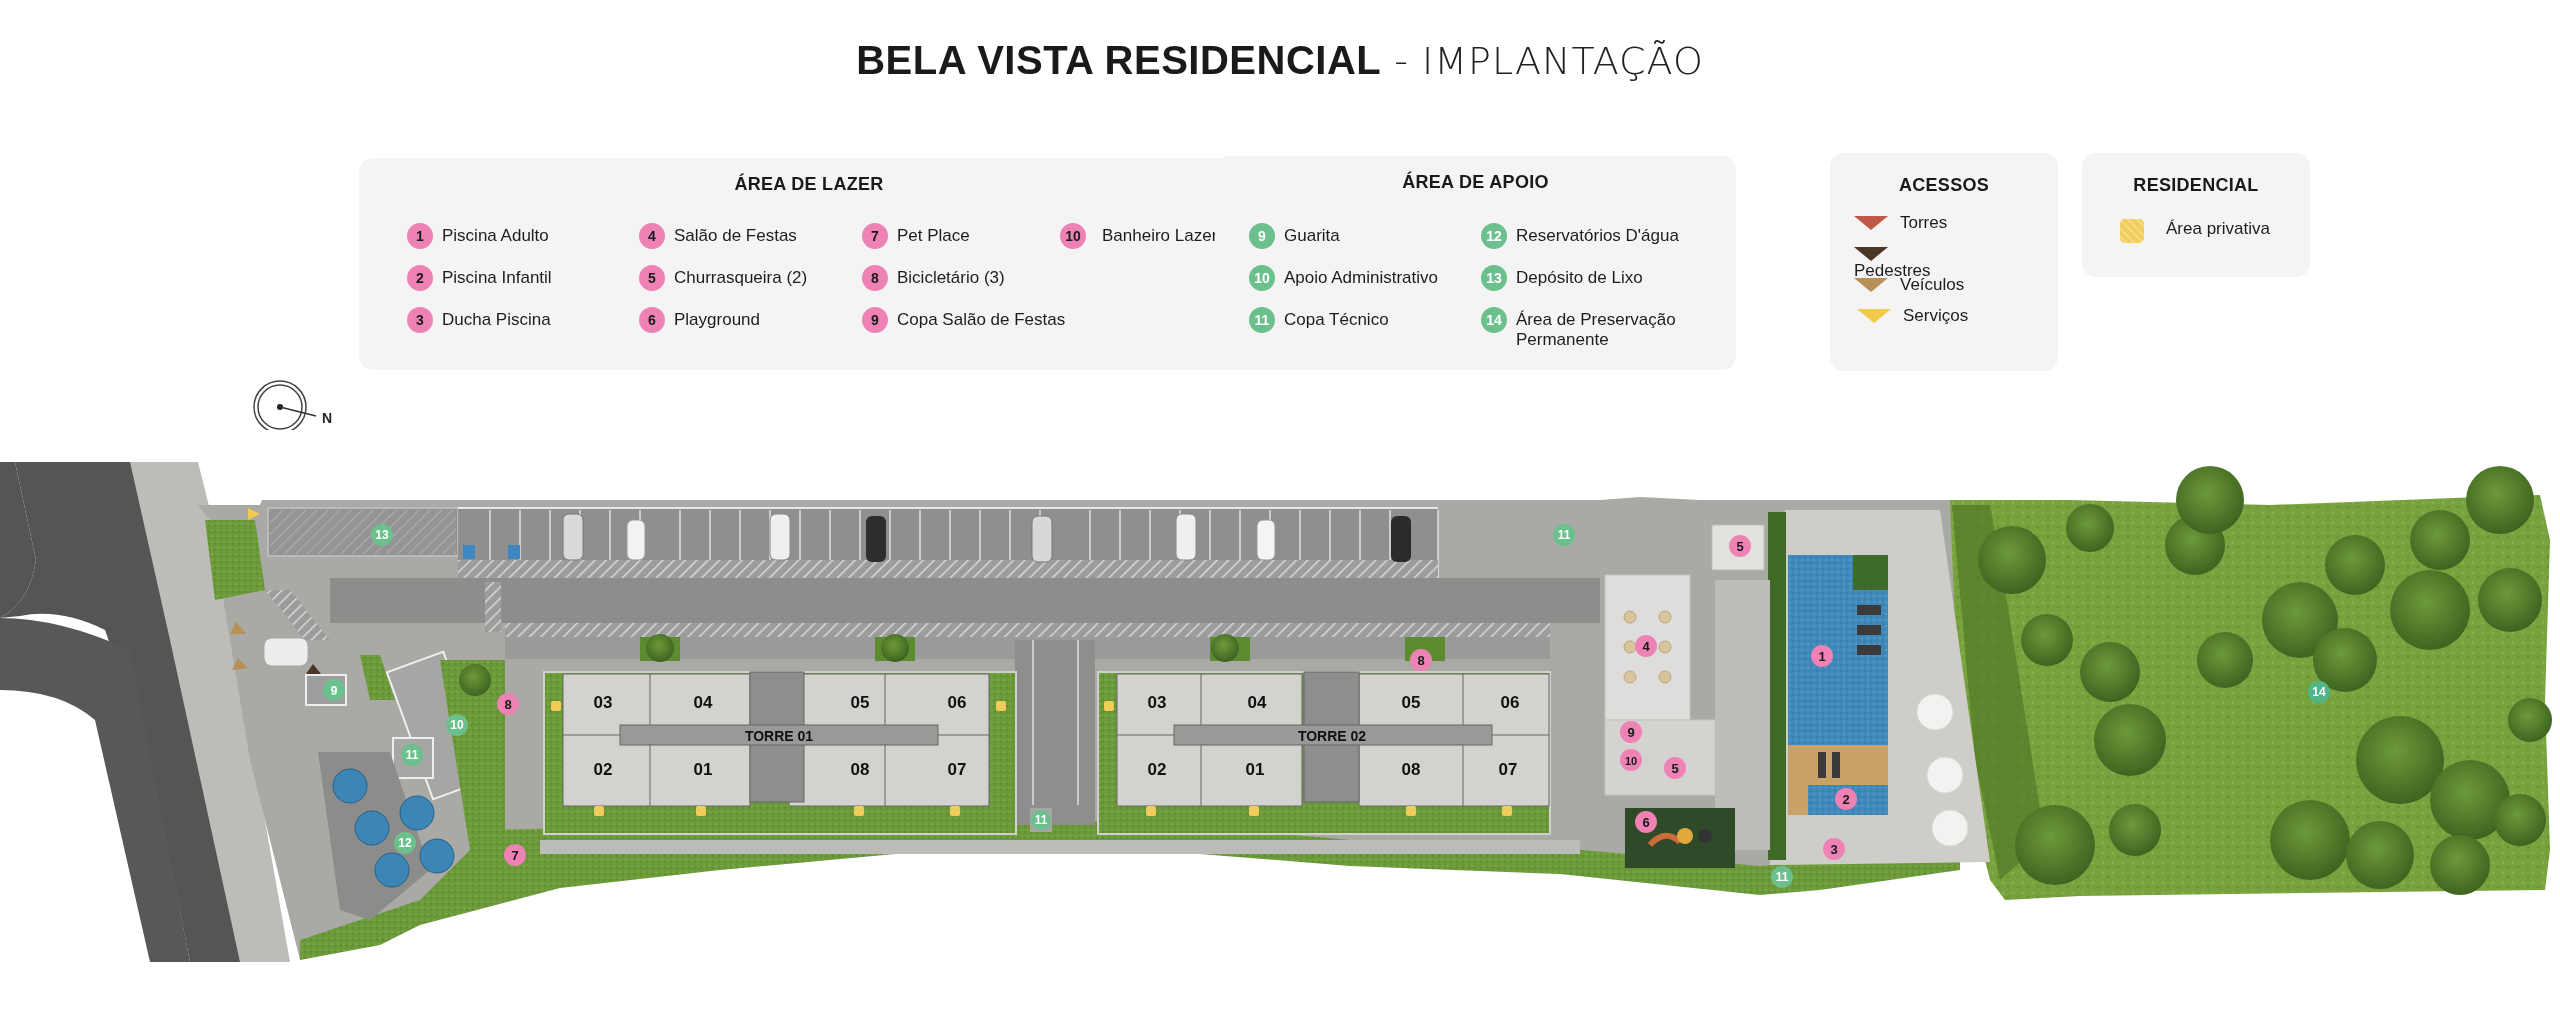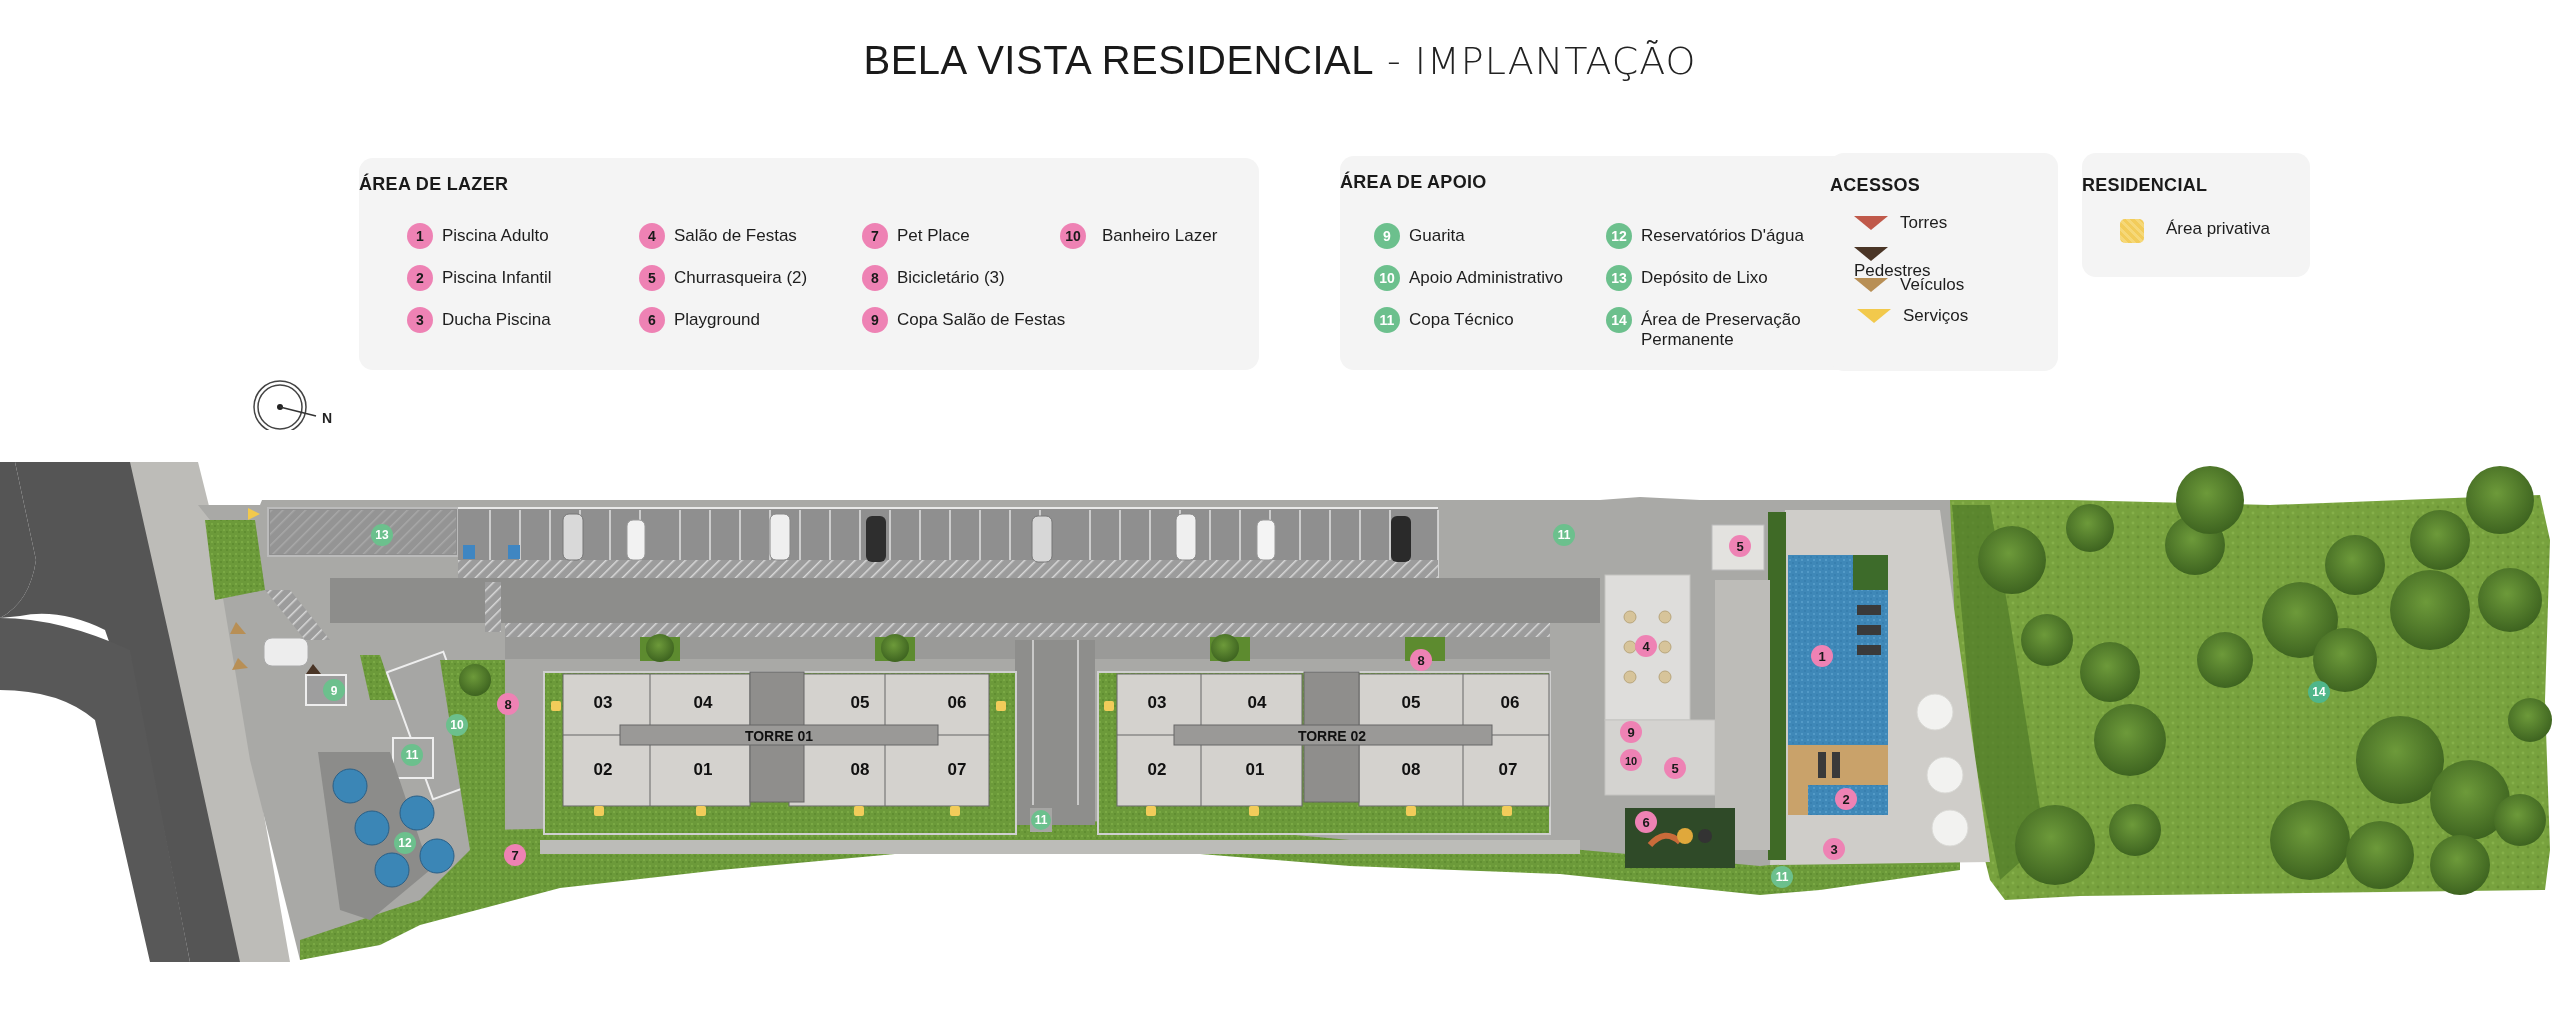--- a/index.html
+++ b/index.html
@@ -1,21 +1,21 @@
 <!DOCTYPE html>
 <html><head>
 <meta charset="utf-8">
 <style>
   html, body { margin:0; padding:0; background:#ffffff; }
   body { width:2560px; height:1035px; position:relative; overflow:hidden; font-family:"Liberation Sans", sans-serif; color:#1a1a1a; }
   .title { position:absolute; top:38px; left:0; width:2560px; text-align:center; font-size:40px; letter-spacing:0.5px; }
-  .title .bold { font-weight:400; }
+  .title .bold { font-weight:700; }
   .title .light { font-weight:300; color:#222; font-family:"DejaVu Sans", sans-serif; font-size:38px; letter-spacing:1px; }
   .panel { position:absolute; background:#f4f4f4; border-radius:14px; }
-  .panel h3 { margin:0; position:absolute; top:16px; left:0; width:100%; text-align:left; font-size:18px; font-weight:700; letter-spacing:0.3px; }
+  .panel h3 { margin:0; position:absolute; top:16px; left:0; width:100%; text-align:center; font-size:18px; font-weight:700; letter-spacing:0.3px; }
   .item { position:absolute; display:flex; align-items:flex-start; font-size:17px; color:#1d1d1d; }
   .badge { width:26px; height:26px; border-radius:50%; display:inline-flex; align-items:center; justify-content:center; font-weight:700; font-size:14px; margin-right:9px; flex-shrink:0; margin-top:-3px; }
   .badge.pink { background:#ee82b4; color:#1a1a1a; }
   .badge.green { background:#6cc08d; color:#ffffff; }
   .item .lbl { line-height:20px; }
   .tri { width:0; height:0; border-left:17px solid transparent; border-right:17px solid transparent; border-top:14px solid; margin-right:12px; margin-top:3px; }
   .swatch { width:24px; height:24px; border-radius:5px; margin-right:22px; background:repeating-linear-gradient(45deg,#f2cc5a 0 3px,#f6d878 3px 6px); }
   .compass { position:absolute; left:252px; top:380px; }
   .siteplan { position:absolute; left:0; top:440px; }
   .map-label { font-family:"Liberation Sans", sans-serif; font-weight:700; }
@@ -64,21 +64,21 @@
   <div class="item" style="left:503px; top:152px;">
       <span class="badge pink">9</span>
       <span class="lbl">Copa Salão de Festas</span>
     </div>
   <div class="item" style="left:701px; top:68px;">
       <span class="badge pink" style="margin-right:16px;">10</span>
       <span class="lbl">Banheiro Lazer</span>
     </div>
 </div>
 
-<div class="panel" style="left:1340px; top:156px; width:521px; height:214px;">
+<div class="panel" style="left:1215px; top:156px; width:521px; height:214px;">
   <h3>ÁREA DE APOIO</h3>
   <div class="item" style="left:34px; top:70px;">
       <span class="badge green">9</span>
       <span class="lbl">Guarita</span>
     </div>
   <div class="item" style="left:34px; top:112px;">
       <span class="badge green">10</span>
       <span class="lbl">Apoio Administrativo</span>
     </div>
   <div class="item" style="left:34px; top:154px;">

